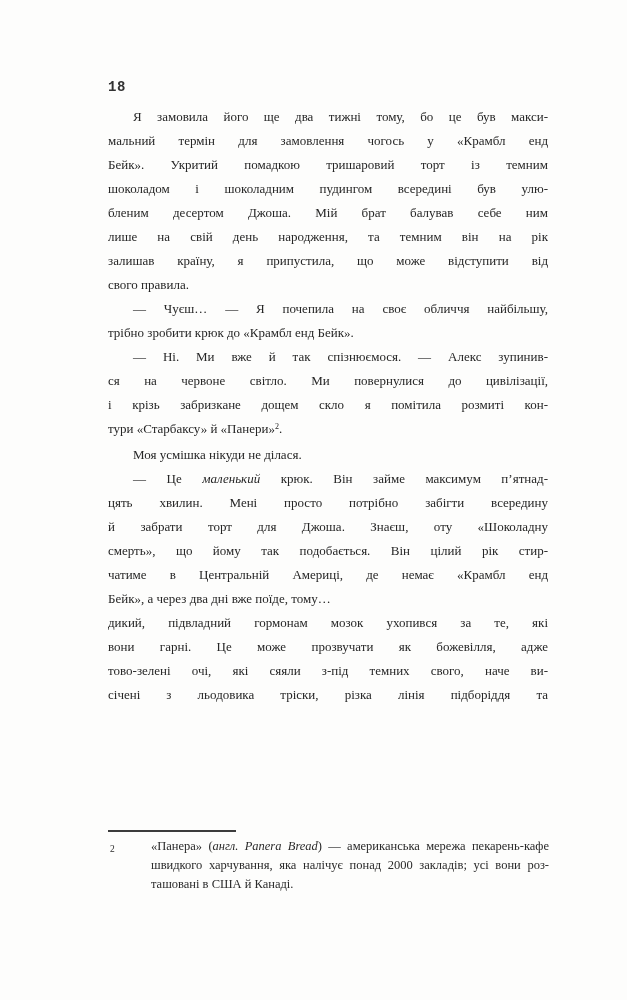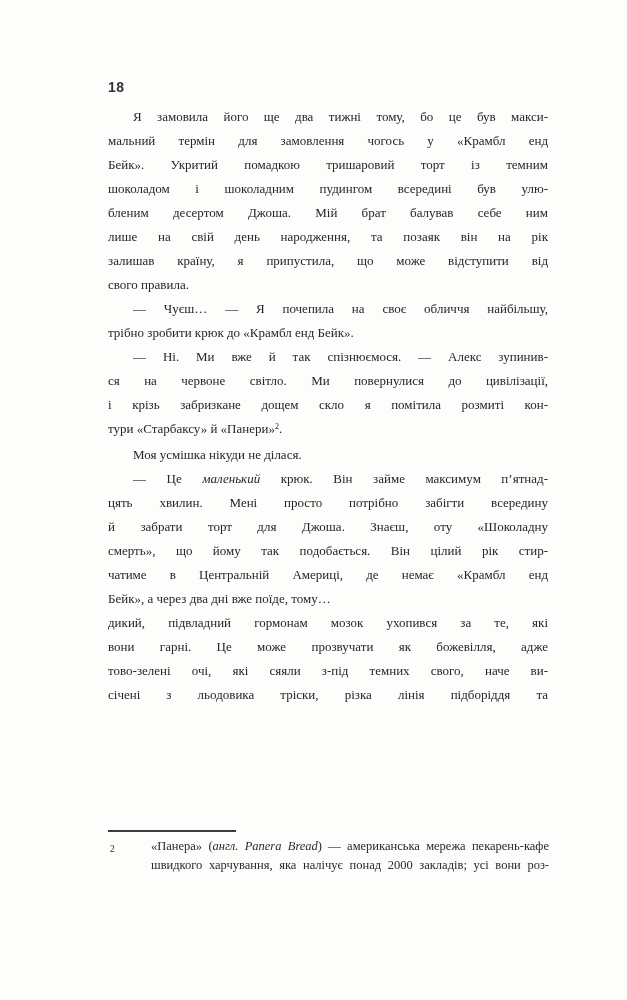--- a/index.html
+++ b/index.html
@@ -12,21 +12,21 @@
     position: relative;
     width: 627px;
     height: 1000px;
     background: #fdfdfc;
     overflow: hidden;
   }
   .page-number {
     position: absolute;
     left: 108px;
     top: 79px;
-    font-family: Liberation Sans, sans-serif;
+    font-family: Liberation Mono, monospace;
     font-size: 14px;
     font-weight: 600;
     letter-spacing: 0.5px;
     color: #323232;
   }
   .body-col {
     position: absolute;
     left: 108px;
     top: 105px;
     width: 440px;
@@ -82,21 +82,21 @@
 <div class="page">
   <div class="page-number">18</div>
 
   <div class="body-col">
       <div>
         <div class="line just indent"><span>Я замовила його ще два тижні тому, бо це був макси-</span></div>
         <div class="line just"><span>мальний термін для замовлення чогось у «Крамбл енд</span></div>
         <div class="line just"><span>Бейк». Укритий помадкою тришаровий торт із темним</span></div>
         <div class="line just"><span>шоколадом і шоколадним пудингом всередині був улю-</span></div>
         <div class="line just"><span>бленим десертом Джоша. Мій брат балував себе ним</span></div>
-        <div class="line just"><span>лише на свій день народження, та позаяк він на рік</span></div>
+        <div class="line just"><span>лише на свій день народження, та темним він на рік</span></div>
         <div class="line just"><span>залишав країну, я припустила, що може відступити від</span></div>
         <div class="line"><span>свого правила.</span></div>
       </div>
       <div>
         <div class="line just indent"><span>— Чуєш… — Я почепила на своє обличчя найбільшу,</span></div>
         <div class="line"><span>трібно зробити крюк до «Крамбл енд Бейк».</span></div>
       </div>
       <div>
         <div class="line just indent"><span>— Ні. Ми вже й так спізнюємося. — Алекс зупинив-</span></div>
         <div class="line just"><span>ся на червоне світло. Ми повернулися до цивілізації,</span></div>
@@ -122,15 +122,16 @@
       </div>
     </div>
 
   <div class="footnote-rule"></div>
 
   <div class="footnote">
     <span class="fn-marker">2</span>
     <div class="fn-text">
         <div class="line just"><span>«Панера» (</span><em>англ. Panera Bread</em><span>) — американська мережа пекарень-кафе</span></div>
         <div class="line just"><span>швидкого харчування, яка налічує понад 2000 закладів; усі вони роз-</span></div>
+        <div class="line"><span>ташовані в США й Канаді.</span></div>
       </div>
   </div>
 </div>
 
 </body></html>

